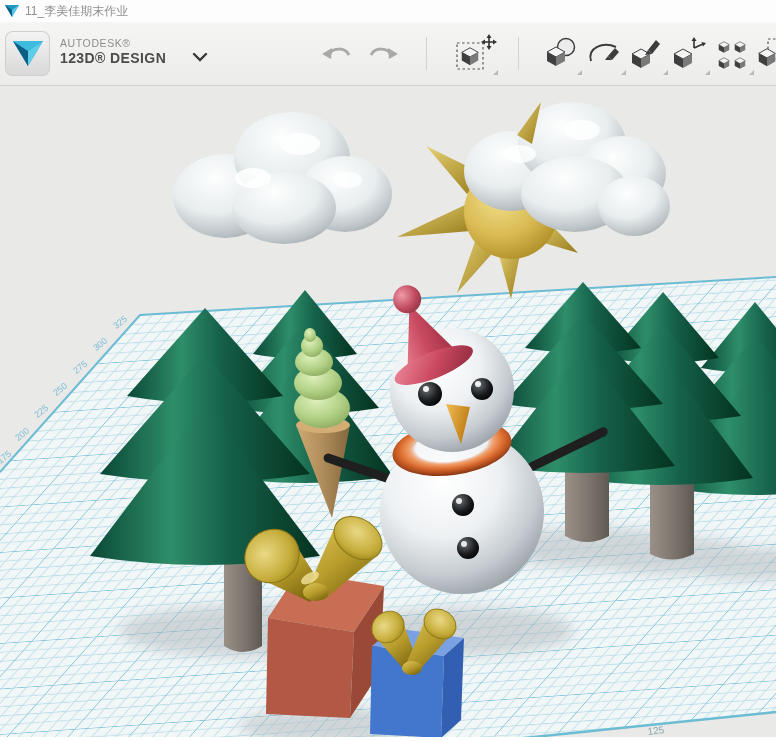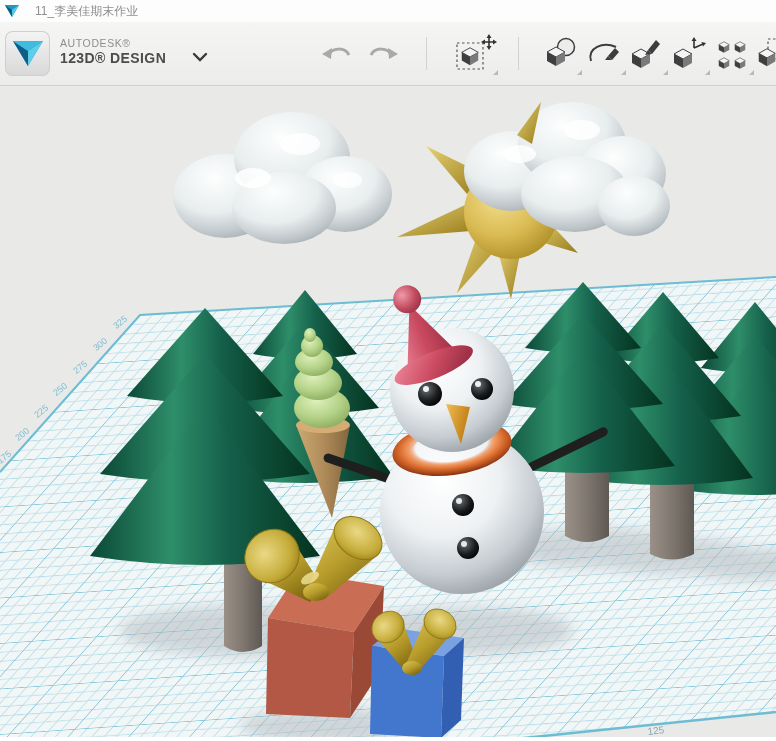--- a/index.html
+++ b/index.html
@@ -1,19 +1,19 @@
 <!DOCTYPE html>
 <html><head>
 <meta charset="utf-8">
 <style>
   html,body{margin:0;padding:0;background:#fff;}
   .window{width:776px;height:741px;position:relative;overflow:hidden;background:#fff;
           font-family:"Liberation Sans",sans-serif;}
   
-  .titlebar{height:22px;display:flex;align-items:center;gap:16px;padding-left:5px;background:#fdfdfd;}
+  .titlebar{height:22px;display:flex;align-items:center;gap:6px;padding-left:5px;background:#fdfdfd;}
   .titlebar .ttext{font-size:12px;color:#8f8f8f;}
   
   .toolbar{height:63px;background:linear-gradient(#f5f5f4,#ececeb);border-bottom:1px solid #cfcfce;position:relative;}
   .applogo{position:absolute;left:5px;top:9px;width:45px;height:45px;border-radius:8px;
            background:linear-gradient(#f4f4f4,#d8d8d8);box-shadow:0 0 0 1px #cfcfcf inset;
            display:flex;align-items:center;justify-content:center;}
   .brand{position:absolute;left:60px;top:15px;line-height:1.2;}
   .brand .l1{font-size:10.5px;color:#8d8d8d;letter-spacing:.6px;}
   .brand .l2{font-size:14px;font-weight:bold;color:#4c4c4c;letter-spacing:.4px;}
   .chev{position:absolute;left:192px;top:26px;}

